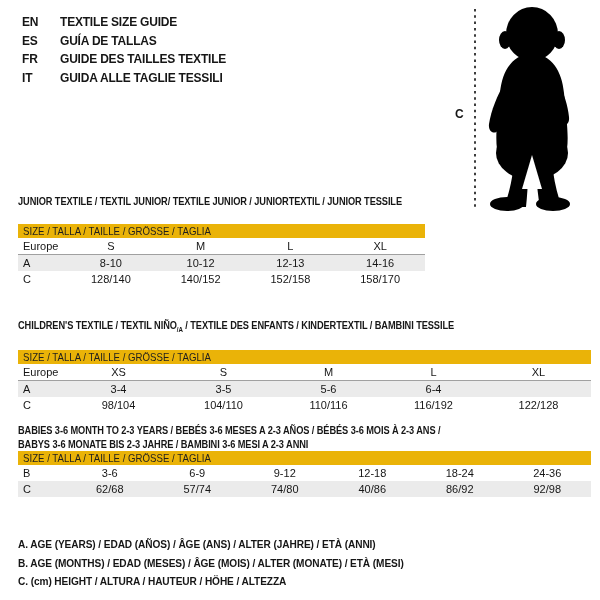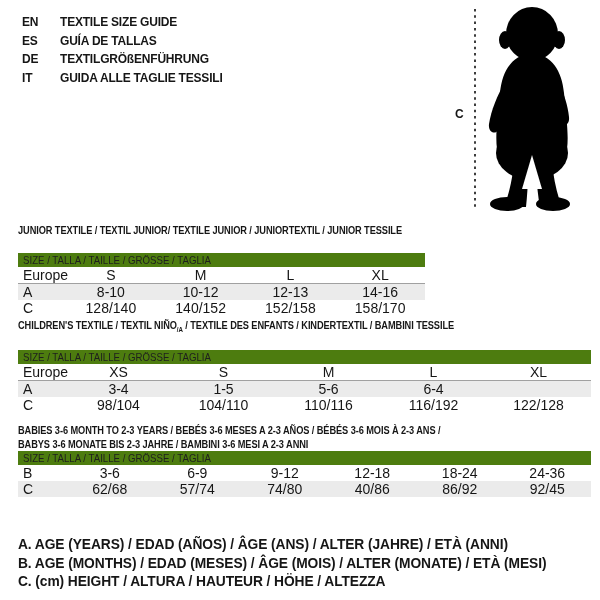--- a/index.html
+++ b/index.html
@@ -11,62 +11,62 @@
   .langs{position:absolute;top:13px;left:22px;font-size:12px;font-weight:bold;letter-spacing:-0.2px;}
   .lang-row{display:flex;height:18.5px;align-items:center;}
   .lang-code{width:38px;}
   .lang-label{white-space:nowrap;}
   
   .figure{position:absolute;top:3px;left:450px;width:132px;height:212px;}
   .figure svg{display:block;}
   .c-marker{position:absolute;left:5px;top:104px;font-size:12px;font-weight:bold;}
   
   .sec{position:absolute;left:18px;}
-  .sec1{top:224px;width:407px;}
+  .sec1{top:195px;width:407px;}
   .sec2{top:319px;width:573px;}
   .sec3{top:424px;width:573px;}
   .sec-title{
     font-size:10.5px;font-weight:bold;line-height:13.5px;white-space:nowrap;
     transform:scaleX(0.88);transform-origin:0 50%;letter-spacing:-0.1px;
   }
   .sec1 .sec-title{margin-bottom:15px;}
   .sec2 .sec-title{margin-bottom:13px;}
   .sec3 .titles{}
   sub.nino{font-size:7px;}
-  .hdr{height:14px;line-height:14px;background:#4d7c0f;font-size:10.5px;color:#1e1e1e;padding-left:5px;}
+  .hdr{height:14px;line-height:14px;background:#eab308;font-size:10.5px;color:#1e1e1e;padding-left:5px;}
   .hdr-text{display:inline-block;transform:scaleX(0.92);transform-origin:0 50%;white-space:nowrap;}
-  .trow{display:grid;height:16px;line-height:16px;font-size:14px;}
+  .trow{display:grid;height:16px;line-height:16px;font-size:11px;}
   .cols4{grid-template-columns:48px repeat(4,1fr);}
   .cols5{grid-template-columns:48px repeat(5,1fr);}
   .cols6{grid-template-columns:48px repeat(6,1fr);}
   .trow.alt{background:#ebebeb;}
   .trow.bline{border-bottom:1px solid #a0a0a0;}
   .lbl{padding-left:5px;text-align:left;}
   .cell{text-align:center;}
   
-  .legend{position:absolute;left:18px;top:535px;font-size:15px;font-weight:bold;}
+  .legend{position:absolute;left:18px;top:535px;font-size:11px;font-weight:bold;}
   .legend-line{height:18.5px;line-height:18.5px;white-space:nowrap;transform:scaleX(0.92);transform-origin:0 50%;letter-spacing:-0.1px;}
 </style>
 </head>
 <body>
 
 <div class="canvas">
 
   <div class="langs">
     <div class="lang-row">
       <span class="lang-code">EN</span>
       <span class="lang-label">TEXTILE SIZE GUIDE</span>
     </div>
     <div class="lang-row">
       <span class="lang-code">ES</span>
       <span class="lang-label">GUÍA DE TALLAS</span>
     </div>
     <div class="lang-row">
-      <span class="lang-code">DE</span>
-      <span class="lang-label">TEXTILGRÖßENFÜHRUNG</span>
+      <span class="lang-code">FR</span>
+      <span class="lang-label">GUIDE DES TAILLES TEXTILE</span>
     </div>
     <div class="lang-row">
       <span class="lang-code">IT</span>
       <span class="lang-label">GUIDA ALLE TAGLIE TESSILI</span>
     </div>
   </div>
 
   <div class="figure">
     <svg width="132" height="212" viewBox="0 0 132 212">
       <line x1="25" y1="6" x2="25" y2="207" stroke="#3d3d3d" stroke-width="2" stroke-dasharray="2.5 3.8"></line>
@@ -124,21 +124,21 @@
         <span class="lbl">Europe</span>
         <span class="cell">XS</span>
         <span class="cell">S</span>
         <span class="cell">M</span>
         <span class="cell">L</span>
         <span class="cell">XL</span>
       </div>
       <div class="trow cols5 alt">
         <span class="lbl">A</span>
         <span class="cell">3-4</span>
-        <span class="cell">1-5</span>
+        <span class="cell">3-5</span>
         <span class="cell">5-6</span>
         <span class="cell">6-4</span>
       </div>
       <div class="trow cols5">
         <span class="lbl">C</span>
         <span class="cell">98/104</span>
         <span class="cell">104/110</span>
         <span class="cell">110/116</span>
         <span class="cell">116/192</span>
         <span class="cell">122/128</span>
@@ -162,21 +162,21 @@
         <span class="cell">18-24</span>
         <span class="cell">24-36</span>
       </div>
       <div class="trow cols6 alt">
         <span class="lbl">C</span>
         <span class="cell">62/68</span>
         <span class="cell">57/74</span>
         <span class="cell">74/80</span>
         <span class="cell">40/86</span>
         <span class="cell">86/92</span>
-        <span class="cell">92/45</span>
+        <span class="cell">92/98</span>
       </div>
     </div>
   </section>
 
   <div class="legend">
     <div class="legend-line">A. AGE (YEARS) / EDAD (AÑOS) / ÂGE (ANS) / ALTER (JAHRE) / ETÀ (ANNI)</div>
     <div class="legend-line">B. AGE (MONTHS) / EDAD (MESES) / ÂGE (MOIS) / ALTER (MONATE) / ETÀ (MESI)</div>
     <div class="legend-line">C. (cm) HEIGHT / ALTURA / HAUTEUR / HÖHE / ALTEZZA</div>
   </div>
 

